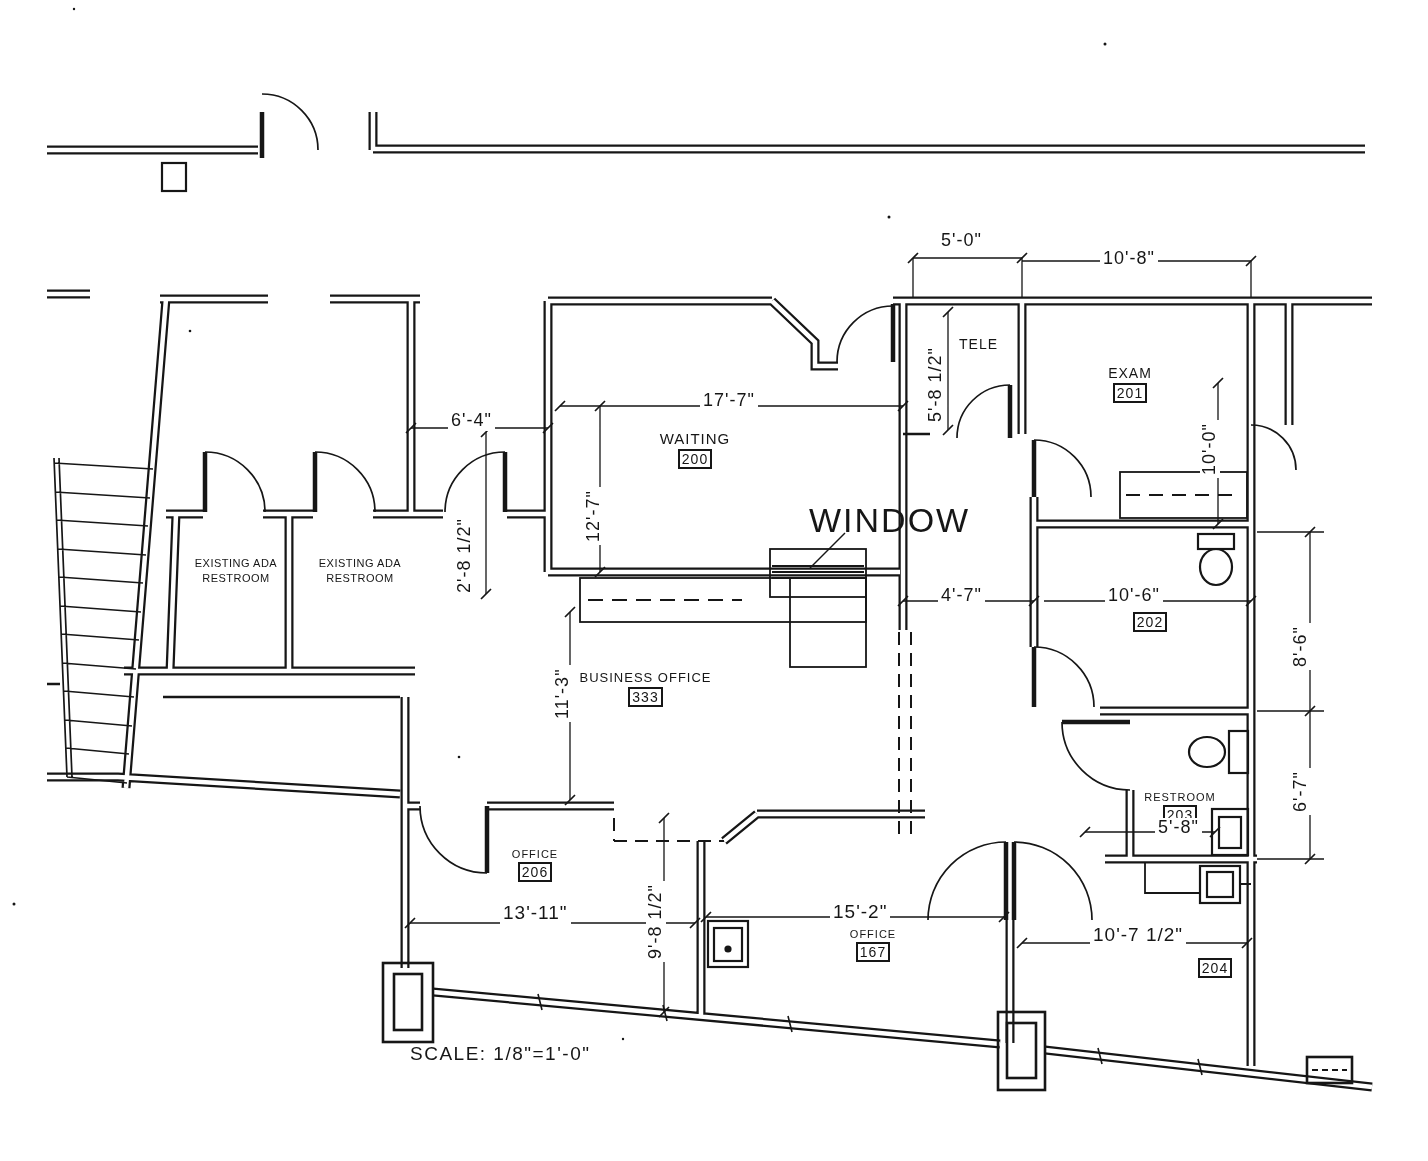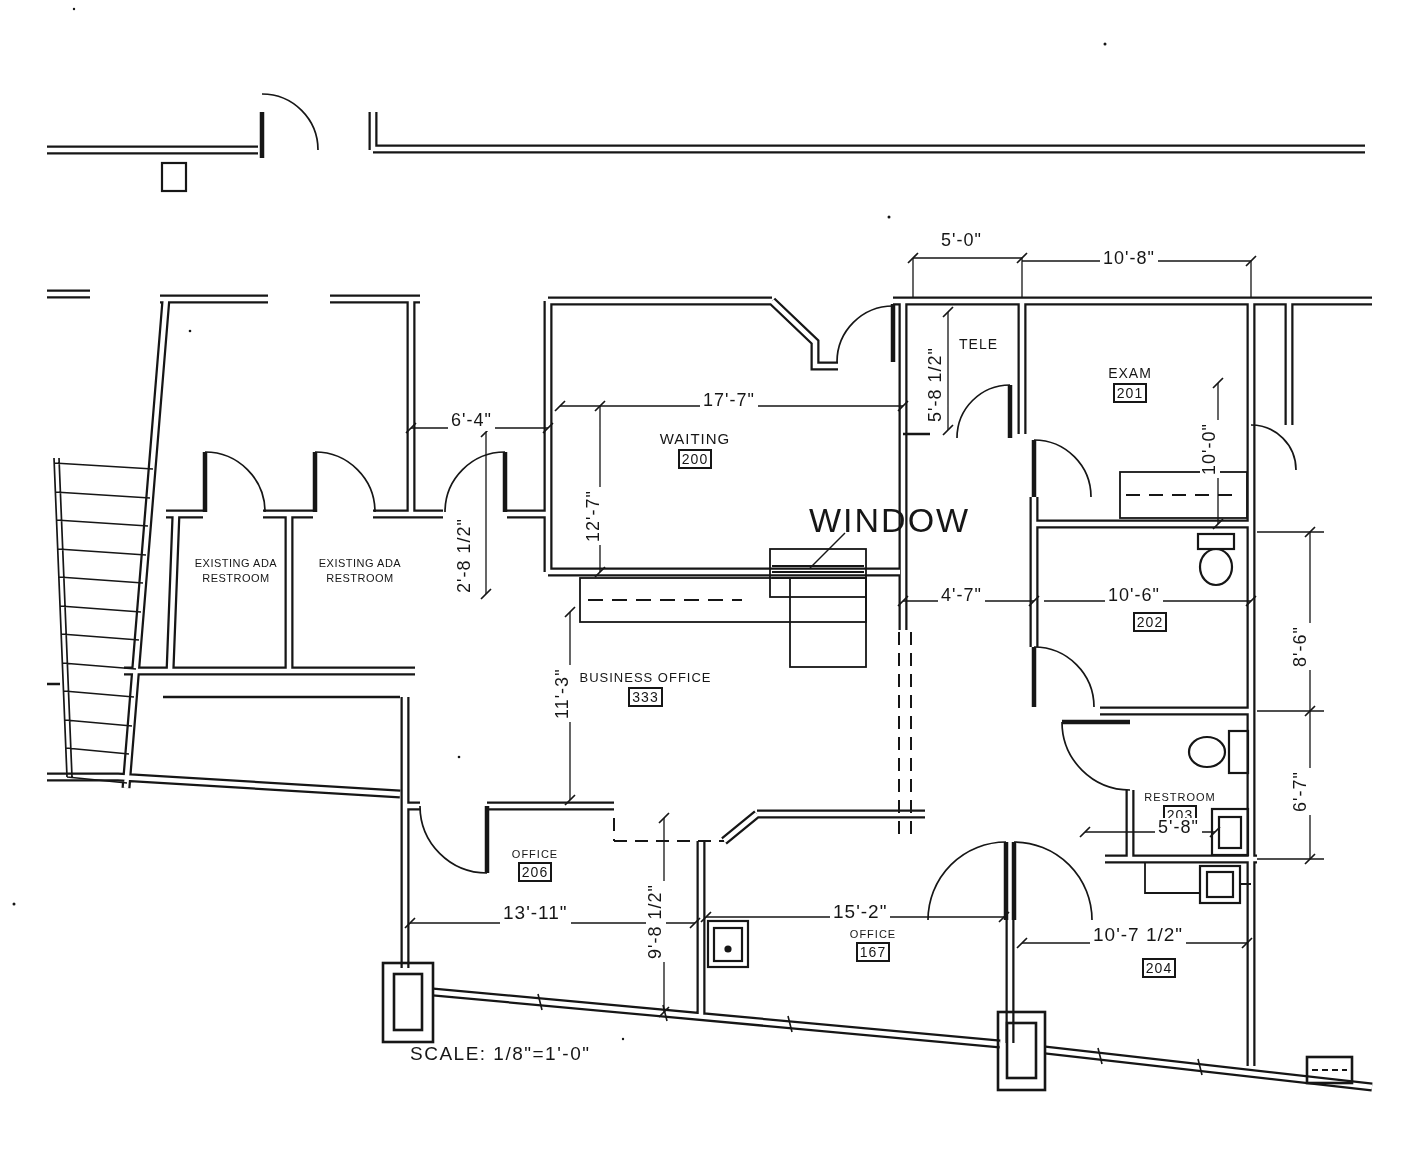--- a/index.html
+++ b/index.html
@@ -224,19 +224,19 @@
 <div class="t" style="left:500px;top:903px;font-size:19px;">13'-11"</div>
 <div class="t v" style="left:646px;top:962px;">9'-8 1/2"</div>
 
 <div class="t" style="left:830px;top:902px;font-size:19px;">15'-2"</div>
 <div class="tag" style="left:838px;top:928px;width:70px;">
   <div class="nm" style="font-size:11px;">OFFICE</div>
   <div class="no"><span>167</span></div>
 </div>
 
 <div class="t" style="left:1090px;top:925px;font-size:19px;">10'-7 1/2"</div>
-<div class="tag" style="left:1124px;top:958px;width:70px;">
+<div class="tag" style="left:1180px;top:958px;width:70px;">
   <div class="no"><span>204</span></div>
 </div>
 
 <div class="scale" style="left:410px;top:1043px;">SCALE: 1/8"=1'-0"</div>
 
 </div>
 
 </body></html>

